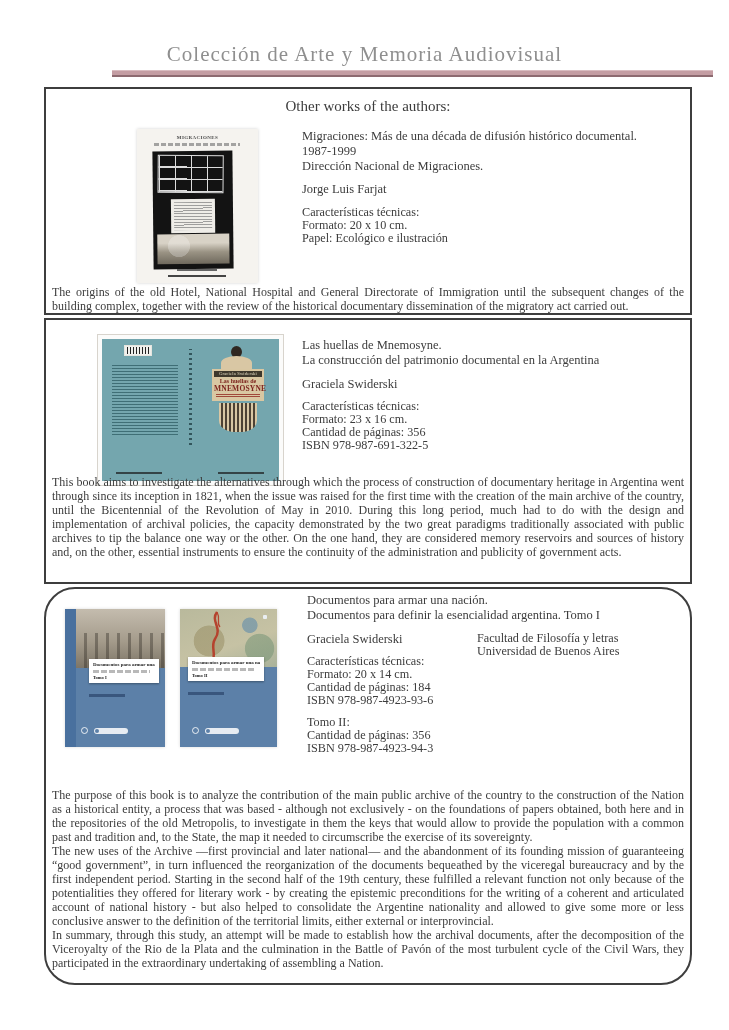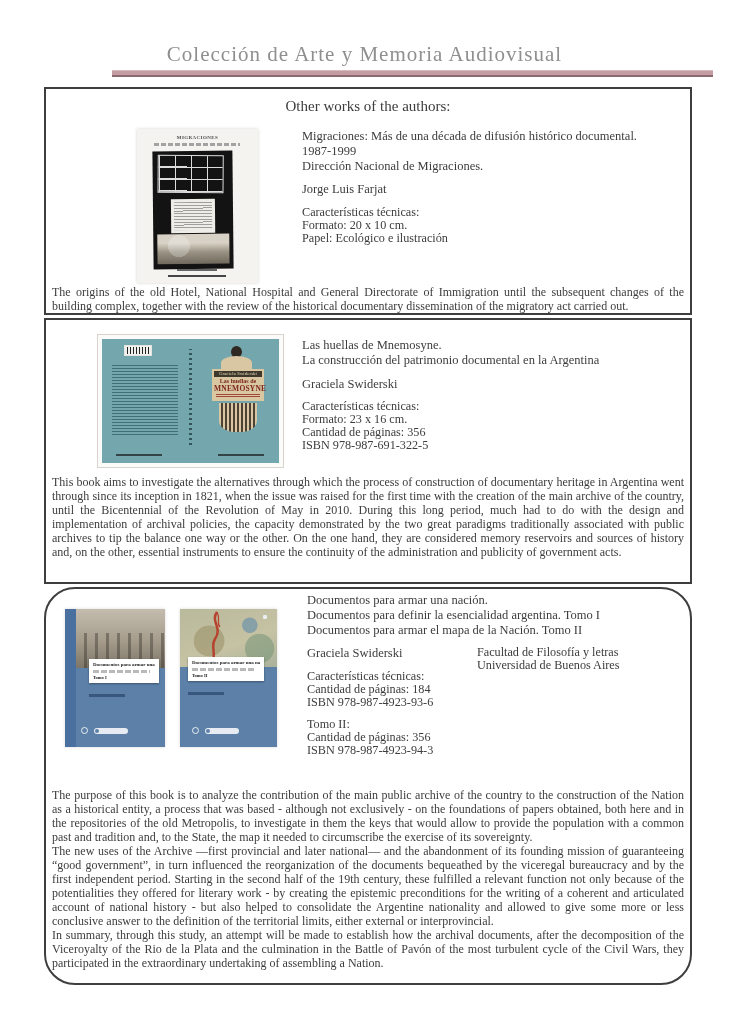--- a/index.html
+++ b/index.html
@@ -43,21 +43,21 @@
   .mig-text{position:absolute;left:18px;top:48px;width:44px;height:34px;background:#efede8;}
   .mig-text-lines{position:absolute;inset:3px;
     background:repeating-linear-gradient(180deg,#8a8a8a 0 1px,transparent 1px 2.8px);opacity:.8;}
   .mig-photo{position:absolute;left:4px;bottom:5px;width:72px;height:30px;
     background:radial-gradient(circle at 30% 40%,rgba(255,255,255,.25) 0 20%,transparent 21%),
                linear-gradient(180deg,#d8d2c6 0 30%,#9a9384 60%,#6f695d);}
   .mig-cap1{position:absolute;bottom:12px;left:40px;width:40px;height:2px;background:#666;}
   .mig-cap2{position:absolute;bottom:6px;left:31px;width:58px;height:2px;background:#444;}
 
   
-  .cover-mn{position:absolute;left:51px;top:14px;width:187px;height:134px;background:#fbfbfa;
+  .cover-mn{position:absolute;left:51px;top:14px;width:187px;height:152px;background:#fbfbfa;
     border:1px solid #d8d4cd;box-sizing:border-box;}
   .mn-inner{position:absolute;inset:4px;background:#74a6ae;}
   .mn-barcode{position:absolute;left:22px;top:6px;width:28px;height:11px;background:#f0f0ec;
     box-shadow:inset 0 0 0 1px #e5e5df;}
   .mn-barcode-bars{position:absolute;inset:2px 3px;
     background:repeating-linear-gradient(90deg,#222 0 1px,transparent 1px 3px);}
   .mn-backtext{position:absolute;left:10px;top:26px;width:66px;height:70px;opacity:.6;
     background:repeating-linear-gradient(180deg,#1c4950 0 1px,transparent 1px 3px);}
   .mn-footl{position:absolute;left:14px;bottom:7px;width:46px;height:2px;background:rgba(25,25,25,.7);}
   .mn-spine{position:absolute;left:87px;top:10px;width:3px;height:96px;opacity:.75;
@@ -220,31 +220,31 @@
       <div class="t-authorband" id="t2-authorband"></div>
       <div class="t-logos">
         <div class="logo-circ"></div>
         <div class="logo-pill"></div>
       </div>
     </div>
 
     <div class="info-col" style="left:261px;top:4px;">
       <div class="line">Documentos para armar una nación.</div>
       <div class="line">Documentos para definir la esencialidad argentina. Tomo I</div>
-      <div class="line">Documentos para armar el mapa de la Nación. Tomo II</div>
       <div class="gap"></div>
       <div style="position:relative;">
         <div class="line">Graciela Swiderski</div>
         <div style="position:absolute;left:170px;top:0;">
           <div class="spec">Facultad de Filosofía y letras</div>
           <div class="spec">Universidad de Buenos Aires</div>
         </div>
       </div>
       <div class="gap"></div>
       <div class="spec">Características técnicas:</div>
+      <div class="spec">Formato: 20 x 14 cm.</div>
       <div class="spec">Cantidad de páginas: 184</div>
       <div class="spec">ISBN 978-987-4923-93-6</div>
       <div class="gap"></div>
       <div class="spec">Tomo II:</div>
       <div class="spec">Cantidad de páginas: 356</div>
       <div class="spec">ISBN 978-987-4923-94-3</div>
     </div>
 
     <div class="para" style="top:199px;">
       <p>The purpose of this book is to analyze the contribution of the main public archive of the country to the construction of the Nation as a historical entity, a process that was based - although not exclusively - on the foundations of papers obtained, both here and in the repositories of the old Metropolis, to investigate in them the keys that would allow to provide the population with a common past and tradition and, to the State, the map it needed to circumscribe the exercise of its sovereignty.</p>

